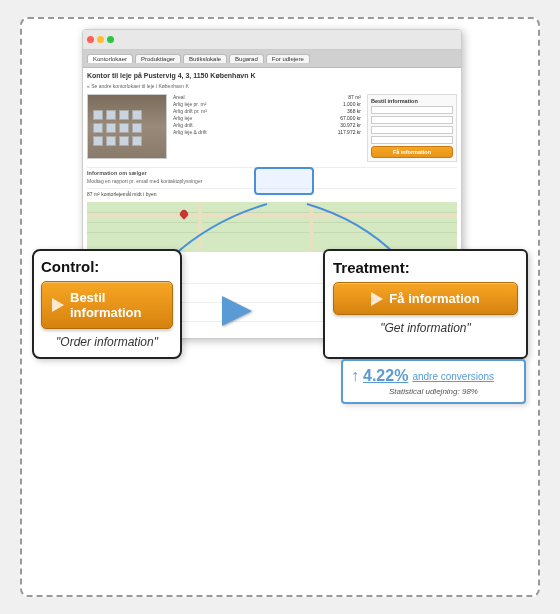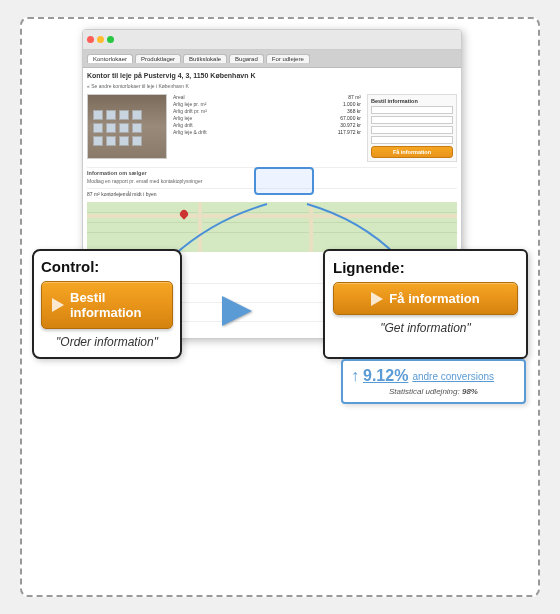--- a/index.html
+++ b/index.html
@@ -348,21 +348,21 @@
     }
 
     .stats-confidence {
       font-size: 8px;
       color: #555;
       font-style: italic;
       text-align: center;
     }
 
     .stats-confidence-pct {
-      font-weight: bold;
+      font-weight: normal;
       text-align: right;
     }
 
     
     .map-area {
       width: 100%;
       height: 50px;
       background: #d4e8c2;
       margin-top: 3px;
       position: relative;
@@ -590,32 +590,32 @@
       <span>Bestil information</span>
     </div>
     <div class="box-quote">"Order information"</div>
   </div>
 
   <div class="middle-arrow">
     <div class="arrow-right"></div>
   </div>
 
   <div class="treatment-box">
-    <div class="box-label">Lignende:</div>
+    <div class="box-label">Treatment:</div>
     <div class="btn-orange-large">
       <div class="btn-arrow-icon"></div>
       <span>Få information</span>
     </div>
     <div class="box-quote">"Get information"</div>
   </div>
 
   <div class="stats-box">
     <div class="stats-main">
       <span class="stats-arrow-up">↑</span>
-      <span class="stats-percent">9.12%</span>
+      <span class="stats-percent">4.22%</span>
       <span class="stats-text">andre conversions</span>
     </div>
     <div class="stats-confidence">
       <span>Statistical udlejning:</span>
       <span class="stats-confidence-pct">98%</span>
     </div>
   </div>
 
 </div>
 

